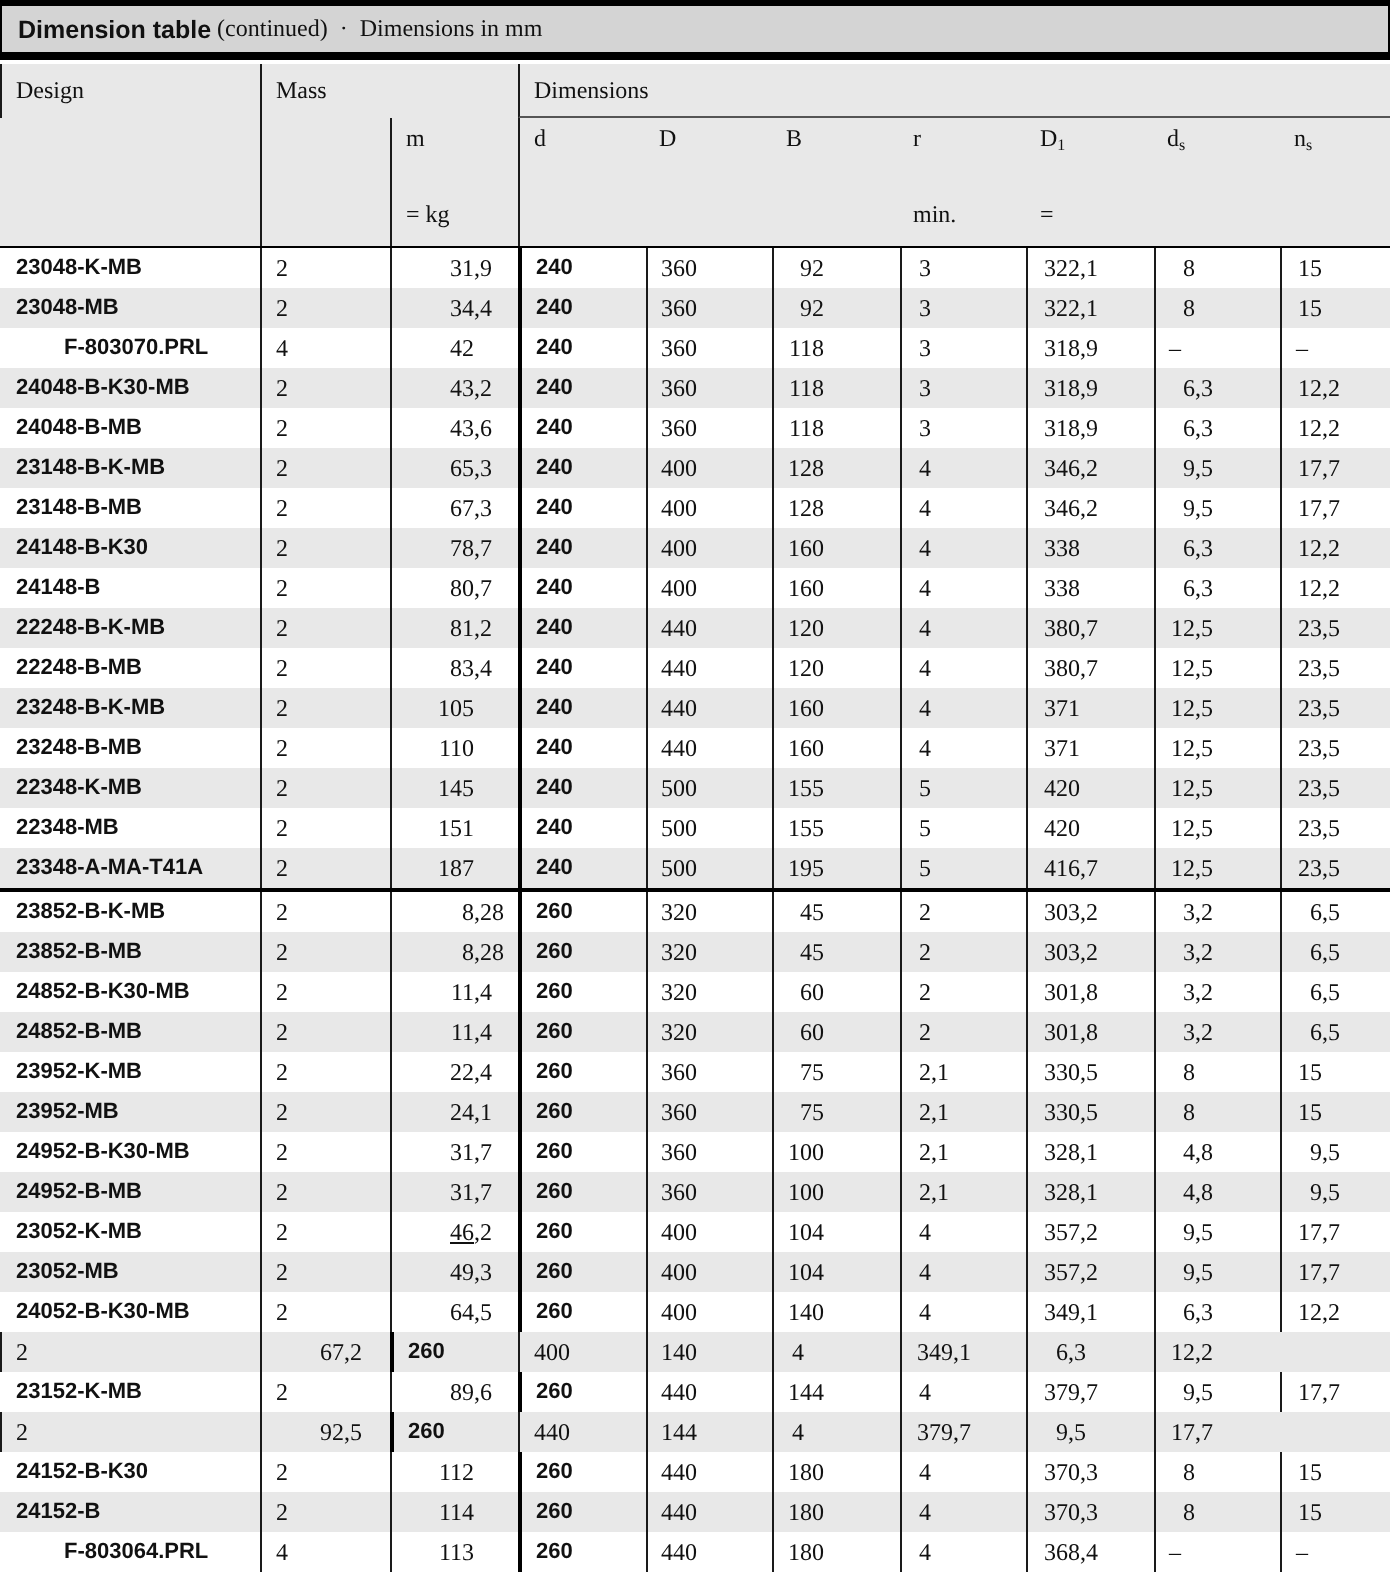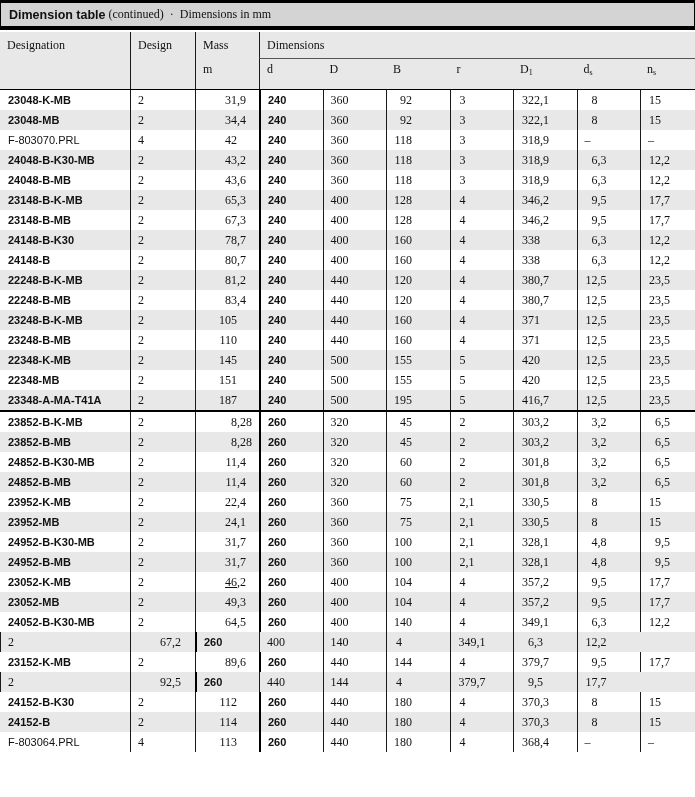--- a/index.html
+++ b/index.html
@@ -35,53 +35,64 @@
   .tbody{position:relative;}
   .drow{
     display:grid;grid-template-columns:130px 65px 64px 63.5px 63.5px 63.5px 63.5px 63.5px 63.5px 55px;
     height:20px;line-height:20.3px;font-size:12px;
   }
   .drow.alt{background:#e8e8e8;}
   .dc{box-sizing:border-box;padding-left:7px;overflow:hidden;white-space:nowrap;}
   .dc.bl{border-left:1px solid #1a1a1a;}
   .dc.blh{border-left:2px solid #000;}
   .dc.desig{padding-left:8px;font-family:"Liberation Sans",sans-serif;font-weight:bold;font-size:11px;}
-  .dc.desig.plain{font-weight:normal;}
+  .dc.desig.plain{font-weight:bold;margin-left:24px;}
   .dc.dcol{font-family:"Liberation Sans",sans-serif;font-weight:bold;font-size:11px;}
   .ip{display:inline-block;text-align:right;}
   .groupsep{height:2px;background:#000;}
 </style>
 </head>
 <body>
 
 <div class="page">
 
   <div class="titlebar"><span class="t-bold">Dimension table</span><span> </span><span>(continued)</span><span>&nbsp; </span><span>·</span><span>&nbsp; </span><span>Dimensions in mm</span></div>
   <div class="thickrule"></div>
   <div class="gap"></div>
 
   <div class="thead">
     <div class="hrow hr1">
-      <div class="hc">Designation</div>
       <div class="hc bl">Design</div>
       <div class="hc bl">Mass</div>
       <div class="hc bl hc-dims">Dimensions</div>
     </div>
     <div class="hrow hr2">
       <div class="hc"></div>
       <div class="hc bl"></div>
       <div class="hc bl">m</div>
       <div class="hc bl" id="dim-head-0">d</div>
       <div class="hc" id="dim-head-1">D</div>
       <div class="hc" id="dim-head-2">B</div>
       <div class="hc" id="dim-head-3">r</div>
       <div class="hc" id="dim-head-4">D<span class="sub">1</span></div>
       <div class="hc" id="dim-head-5">d<span class="sub">s</span></div>
       <div class="hc" id="dim-head-6">n<span class="sub">s</span></div>
     </div>
+    <div class="hrow hr3">
+      <div class="hc"></div>
+      <div class="hc bl"></div>
+      <div class="hc bl">= kg</div>
+      <div class="hc bl"></div>
+      <div class="hc"></div>
+      <div class="hc"></div>
+      <div class="hc" id="dim-note-3">min.</div>
+      <div class="hc" id="dim-note-4">=</div>
+      <div class="hc"></div>
+      <div class="hc"></div>
+    </div>
   </div>
 
   <div class="tbody" id="tbody">
       <div class="drow">
         <div class="dc desig">23048-K-MB</div>
         <div class="dc bl">2</div>
         <div class="dc bl"><span class="ip" style="width: 34px;">31</span>,9</div>
         <div class="dc dcol blh">240</div>
         <div class="dc bl"><span class="ip" style="width: 18px;">360</span></div>
         <div class="dc bl"><span class="ip" style="width: 18px;">92</span></div>

